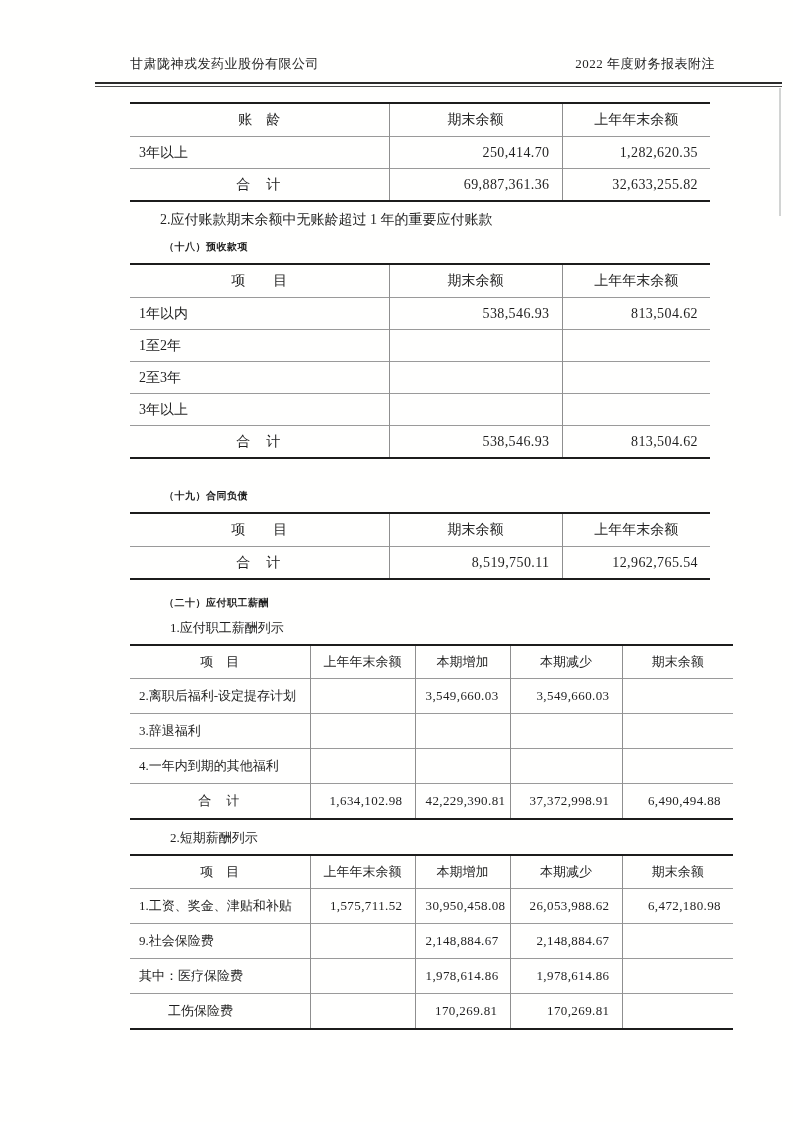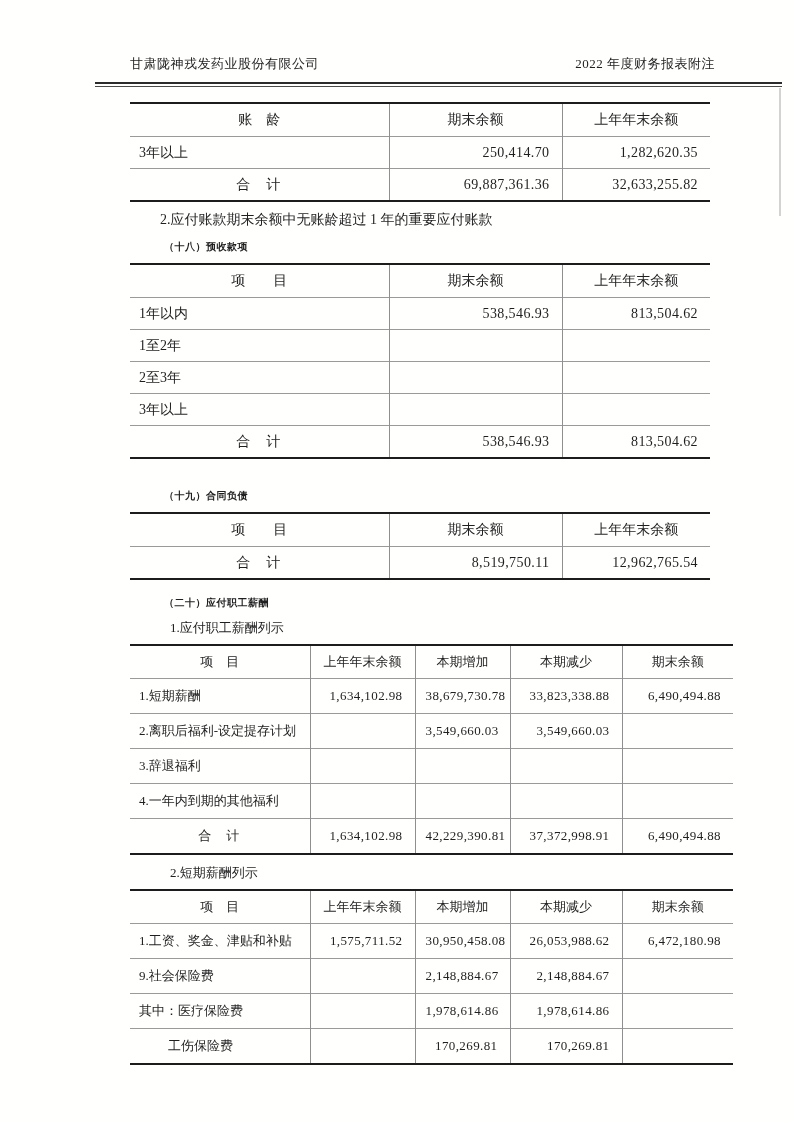--- a/index.html
+++ b/index.html
@@ -188,27 +188,20 @@
           <tr>
             <th>项　目</th>
             <th>上年年末余额</th>
             <th>本期增加</th>
             <th>本期减少</th>
             <th>期末余额</th>
           </tr>
         </thead>
         <tbody>
             <tr>
-              <td class="c-label">1.短期薪酬</td>
-              <td class="c-num">1,634,102.98</td>
-              <td class="c-num">38,679,730.78</td>
-              <td class="c-num">33,823,338.88</td>
-              <td class="c-num">6,490,494.88</td>
-            </tr>
-            <tr>
               <td class="c-label">2.离职后福利-设定提存计划</td>
               <td class="c-num"></td>
               <td class="c-num">3,549,660.03</td>
               <td class="c-num">3,549,660.03</td>
               <td class="c-num"></td>
             </tr>
             <tr>
               <td class="c-label">3.辞退福利</td>
               <td class="c-num"></td>
               <td class="c-num"></td>

